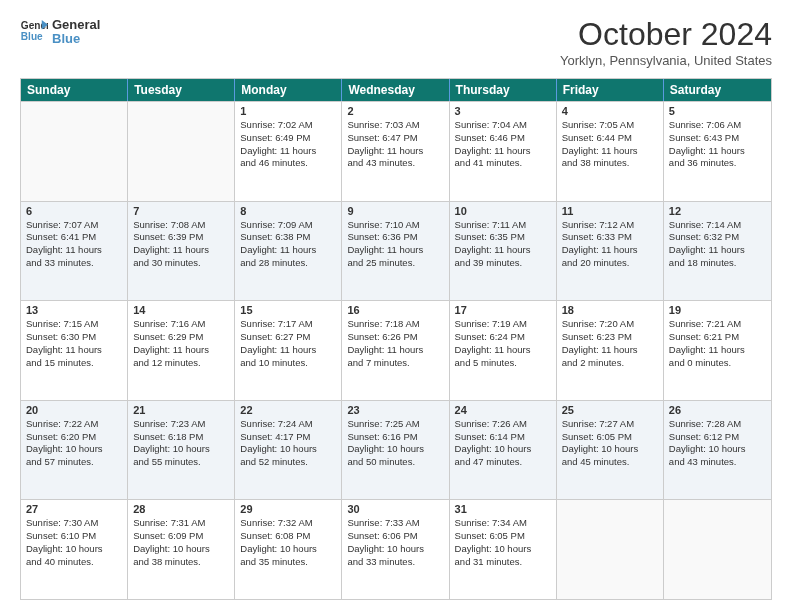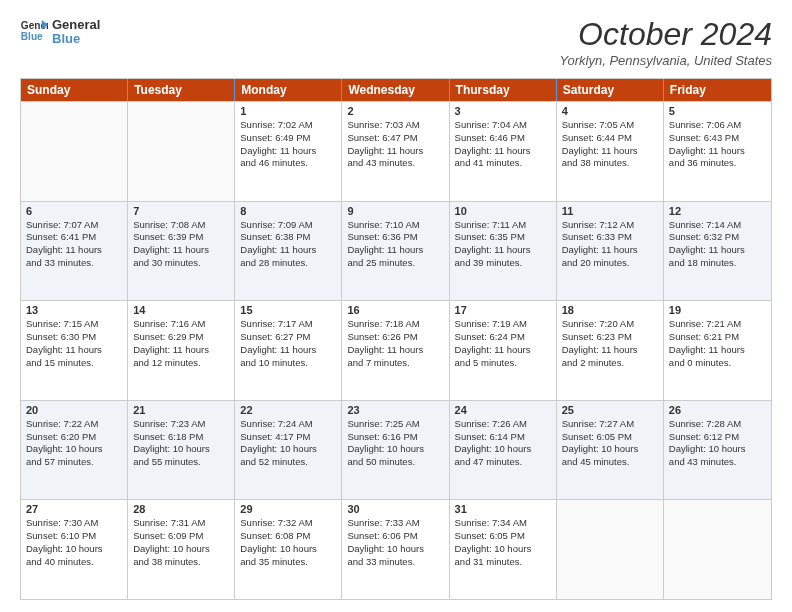--- a/index.html
+++ b/index.html
@@ -27,42 +27,41 @@
       display: flex;
       align-items: center;
       gap: 4px;
     }
     .logo-icon {
       width: 28px;
       height: 28px;
     }
     .title-block {
       text-align: right;
-      font-style: italic;
     }
     .month-title {
       font-size: 32px;
       font-weight: normal;
       color: #333;
     }
     .location {
       font-size: 13px;
       color: #555;
       margin-left: 48px;
     }
     .calendar {
       flex: 1;
       display: flex;
       flex-direction: column;
       border: 1px solid #ccc;
     }
     .cal-header {
       display: grid;
       grid-template-columns: repeat(7, 1fr);
-      background: #c2410c;
+      background: #0f766e;
     }
     .cal-header-cell {
       color: #fff;
       font-size: 12px;
       font-weight: bold;
       padding: 4px 6px;
       border-right: 1px solid #5a9adf;
     }
     .cal-header-cell:last-child { border-right: none; }
     .cal-body {
@@ -121,22 +120,22 @@
     </div>
   </div>
 
   <div class="calendar">
     <div class="cal-header" id="cal-header">
         <div class="cal-header-cell">Sunday</div>
         <div class="cal-header-cell">Tuesday</div>
         <div class="cal-header-cell">Monday</div>
         <div class="cal-header-cell">Wednesday</div>
         <div class="cal-header-cell">Thursday</div>
+        <div class="cal-header-cell">Friday</div>
         <div class="cal-header-cell">Saturday</div>
-        <div class="cal-header-cell">Friday</div>
       </div>
     <div class="cal-body" id="cal-body">
         <div class="cal-row">
           <div class="cal-cell empty"></div>
           <div class="cal-cell empty"></div>
           <div class="cal-cell">
             <span class="day-num">1</span>
             <span class="cell-line">Sunrise: 7:02 AM</span>
             <span class="cell-line">Sunset: 6:49 PM</span>
             <span class="cell-line">Daylight: 11 hours</span>

